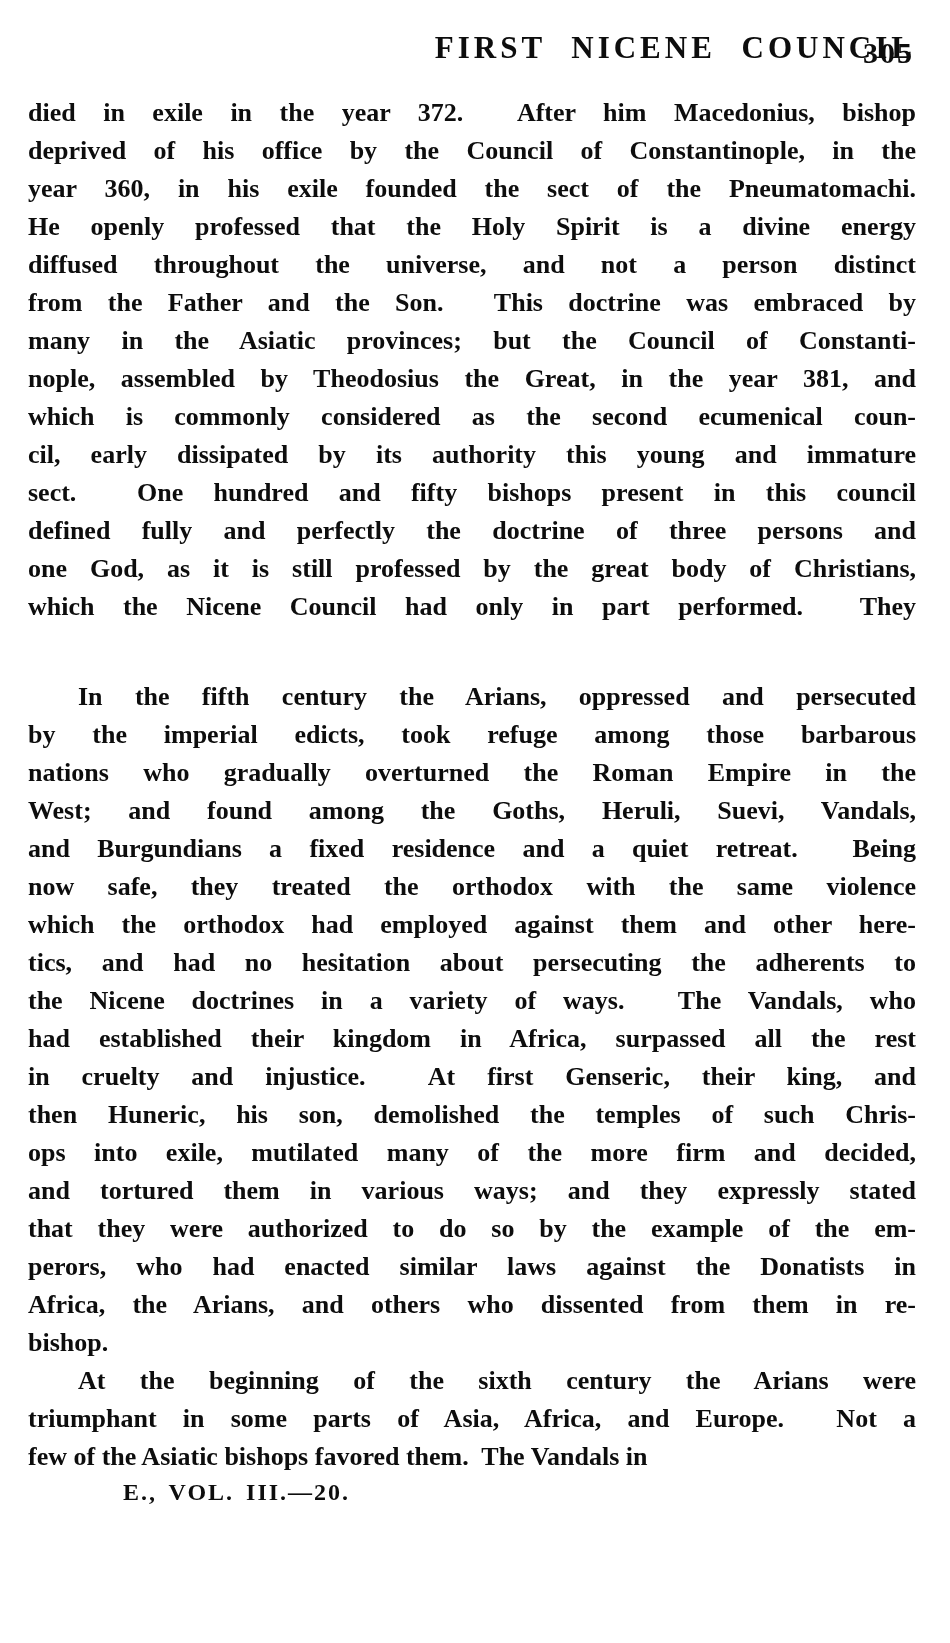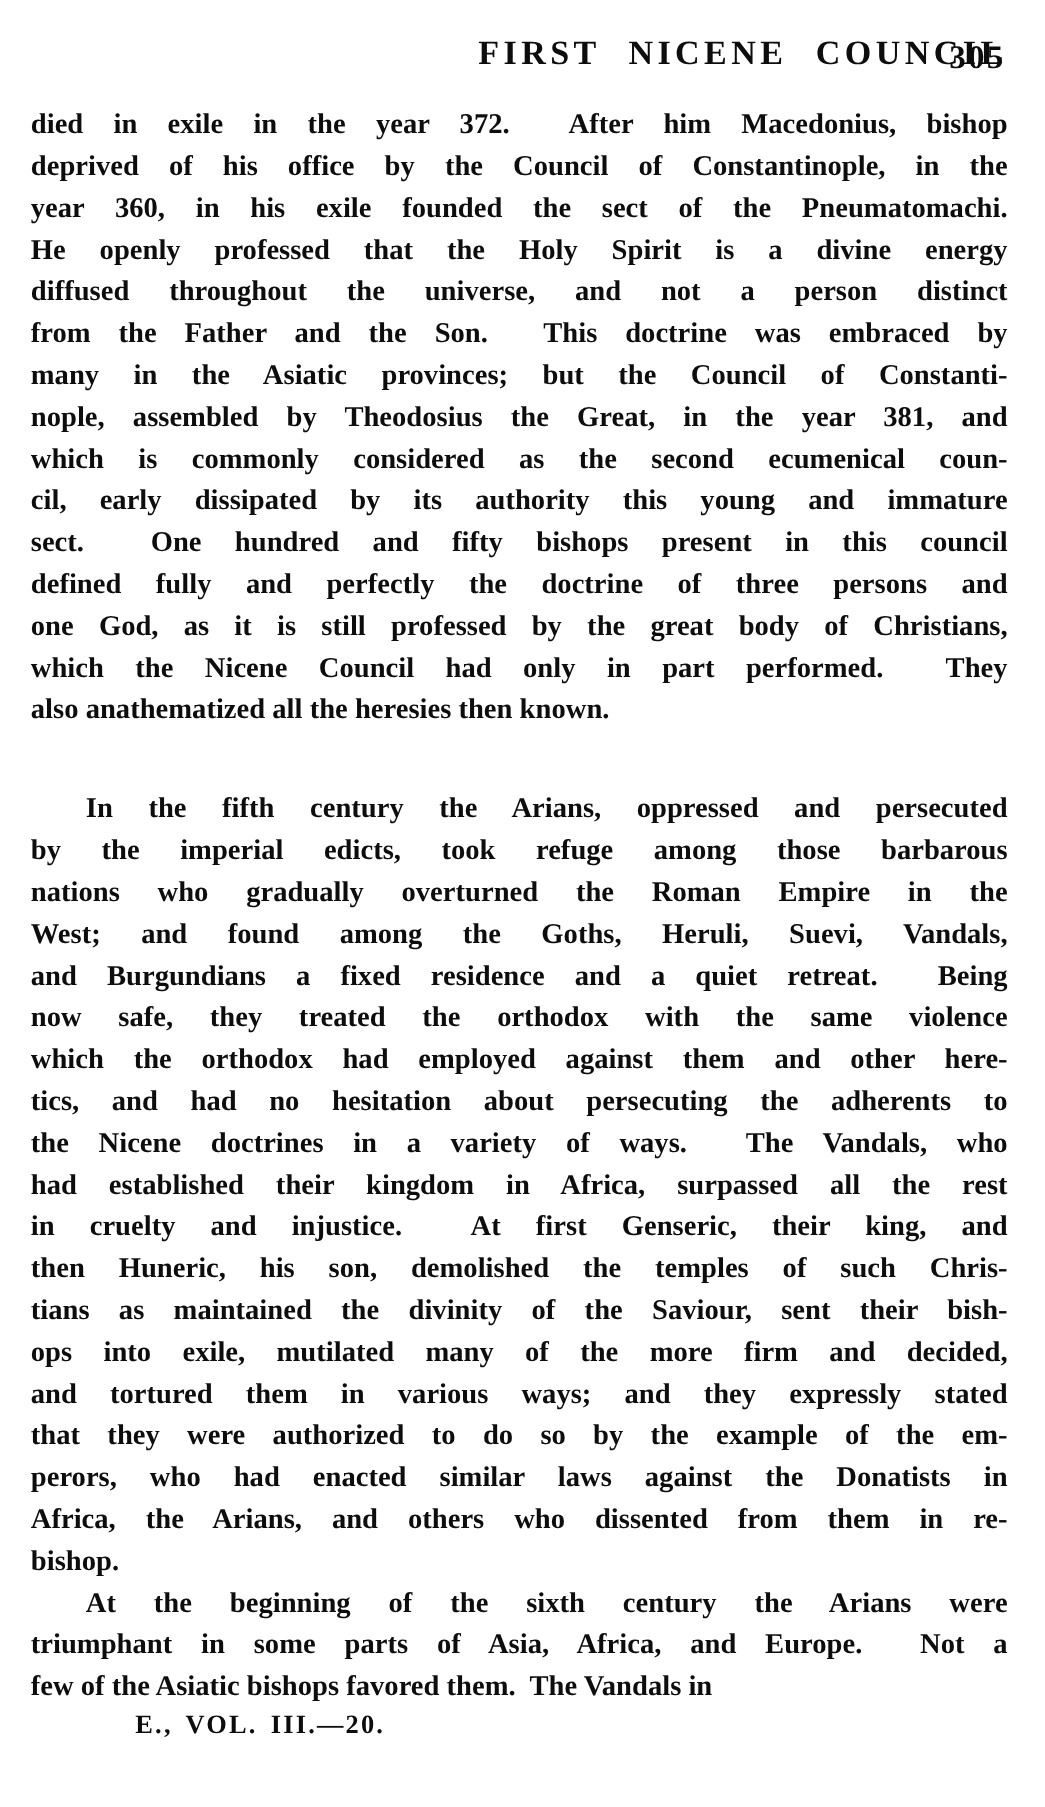--- a/index.html
+++ b/index.html
@@ -95,36 +95,34 @@
         <div class="line">diffused throughout the universe, and not a person distinct</div>
         <div class="line">from the Father and the Son.  This doctrine was embraced by</div>
         <div class="line">many in the Asiatic provinces; but the Council of Constanti-</div>
         <div class="line">nople, assembled by Theodosius the Great, in the year 381, and</div>
         <div class="line">which is commonly considered as the second ecumenical coun-</div>
         <div class="line">cil, early dissipated by its authority this young and immature</div>
         <div class="line">sect.  One hundred and fifty bishops present in this council</div>
         <div class="line">defined fully and perfectly the doctrine of three persons and</div>
         <div class="line">one God, as it is still professed by the great body of Christians,</div>
         <div class="line">which the Nicene Council had only in part performed.  They</div>
-        <div class="line lastline">also anathematized all the heresies then known.</div>
       </div>
       <div class="paragraph gap-before">
         <div class="line firstline">In the fifth century the Arians, oppressed and persecuted</div>
         <div class="line">by the imperial edicts, took refuge among those barbarous</div>
         <div class="line">nations who gradually overturned the Roman Empire in the</div>
         <div class="line">West; and found among the Goths, Heruli, Suevi, Vandals,</div>
         <div class="line">and Burgundians a fixed residence and a quiet retreat.  Being</div>
         <div class="line">now safe, they treated the orthodox with the same violence</div>
         <div class="line">which the orthodox had employed against them and other here-</div>
         <div class="line">tics, and had no hesitation about persecuting the adherents to</div>
         <div class="line">the Nicene doctrines in a variety of ways.  The Vandals, who</div>
         <div class="line">had established their kingdom in Africa, surpassed all the rest</div>
         <div class="line">in cruelty and injustice.  At first Genseric, their king, and</div>
         <div class="line">then Huneric, his son, demolished the temples of such Chris-</div>
-        <div class="line">tians as maintained the divinity of the Saviour, sent their bish-</div>
         <div class="line">ops into exile, mutilated many of the more firm and decided,</div>
         <div class="line">and tortured them in various ways; and they expressly stated</div>
         <div class="line">that they were authorized to do so by the example of the em-</div>
         <div class="line">perors, who had enacted similar laws against the Donatists in</div>
         <div class="line">Africa, the Arians, and others who dissented from them in re-</div>
         <div class="line lastline">bishop.</div>
       </div>
       <div class="paragraph">
         <div class="line firstline">At the beginning of the sixth century the Arians were</div>
         <div class="line">triumphant in some parts of Asia, Africa, and Europe.  Not a</div>

